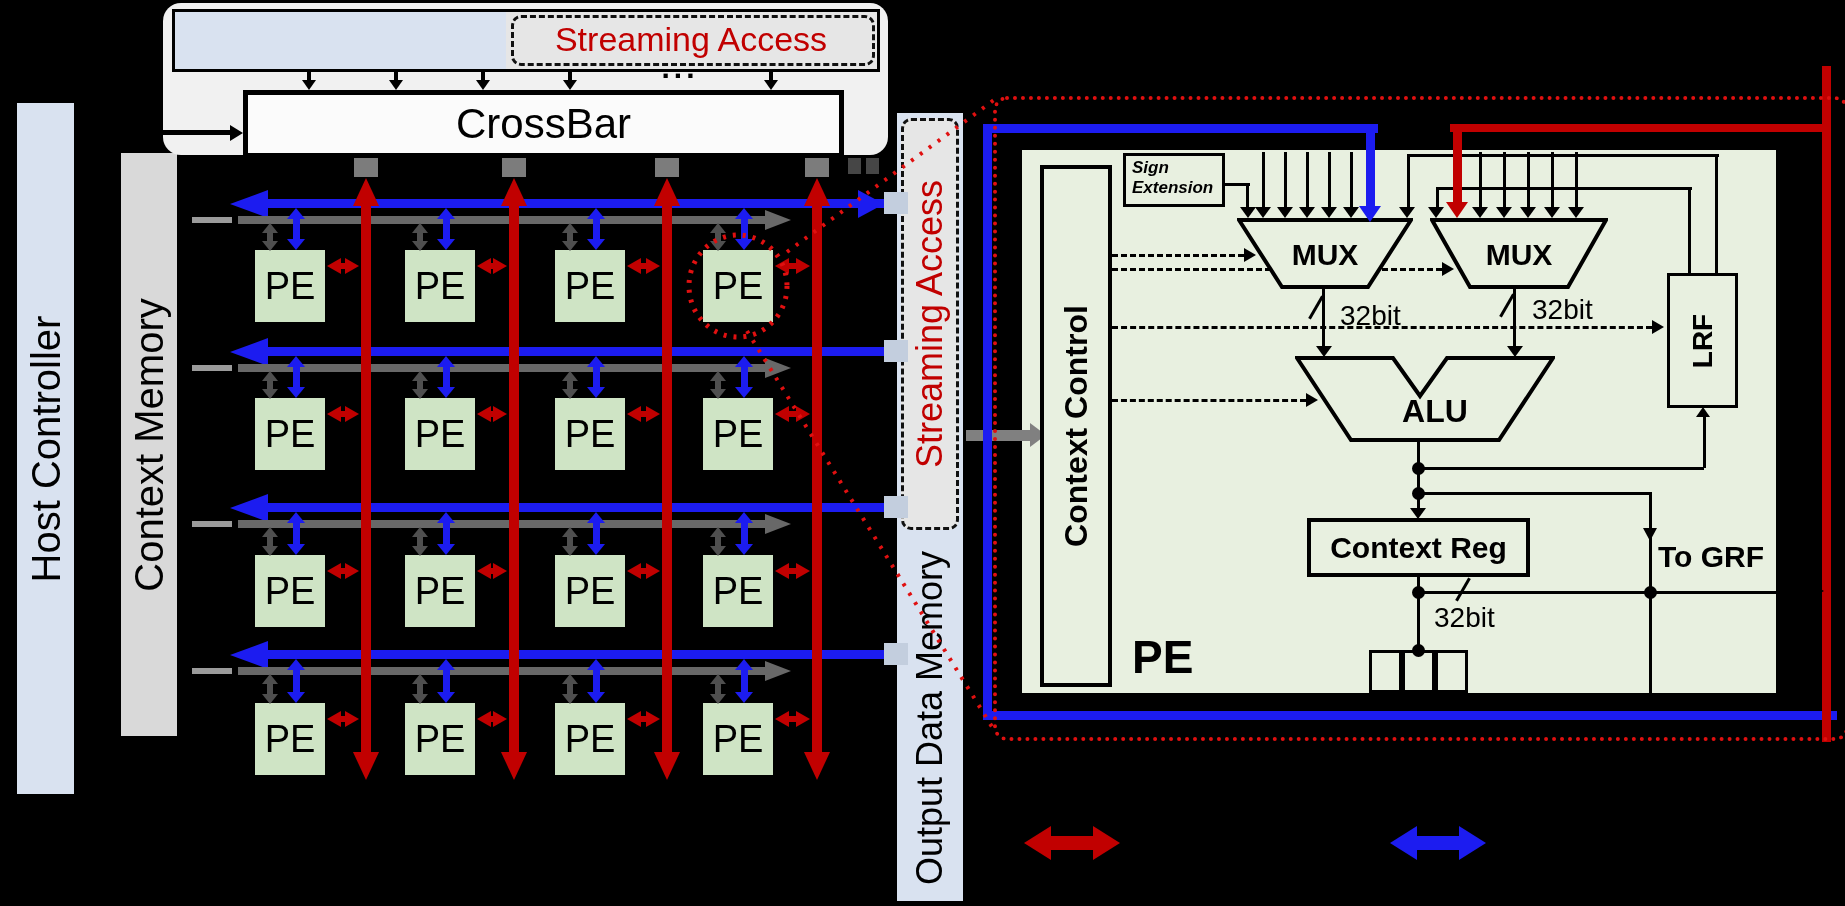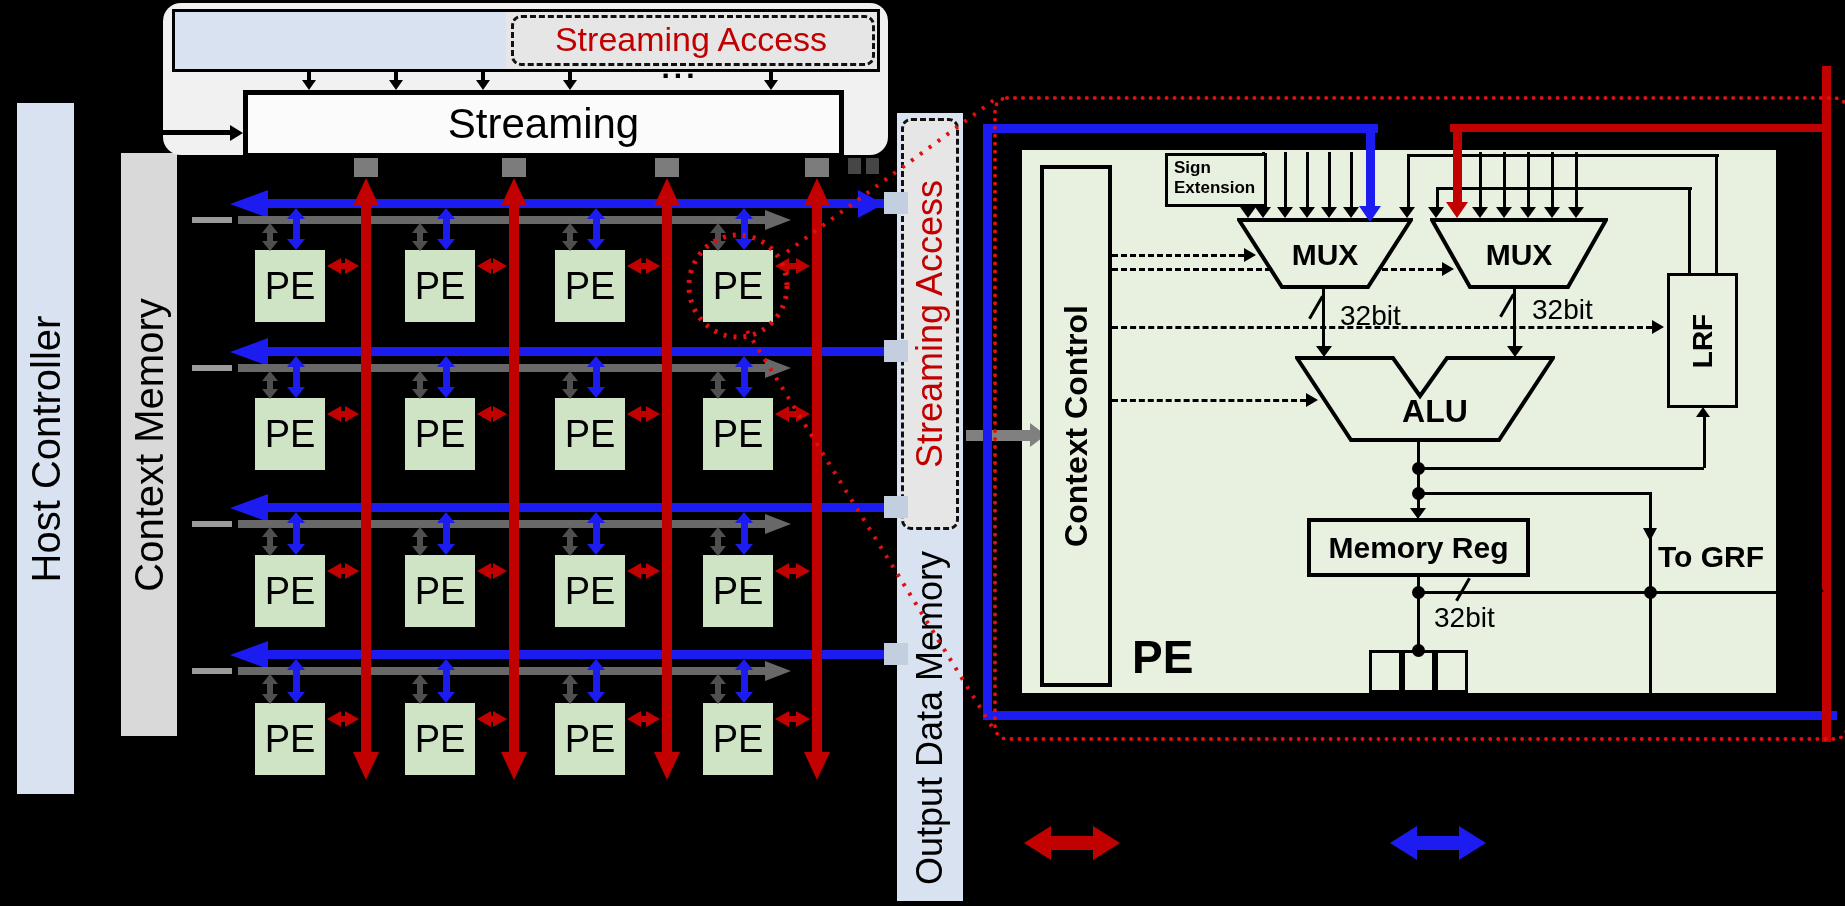--- a/index.html
+++ b/index.html
@@ -23,58 +23,58 @@
     <span class="vtext" style="font-size:40px;color:#000;">Context Memory</span>
   </div>
 
   <div class="abs" style="left:163px;top:3px;width:725px;height:152px;background:#f1f1f1;border-radius:18px;"></div>
   <div class="abs" style="left:172px;top:9px;width:702px;height:57px;border:3px solid #000;background:#d9e2f0;">
     <div class="abs" style="left:331px;top:0;width:371px;height:57px;background:#e6e6e6;"></div>
     <div class="abs" style="left:336px;top:3px;width:358px;height:45px;border:3px dashed #111;border-radius:10px;"></div>
   </div>
   <div class="abs flexc" style="left:508px;top:9px;width:366px;height:60px;font-size:34px;color:#c10000;">Streaming Access</div>
   <div class="abs flexc" style="left:648px;top:56px;width:64px;height:24px;font-size:30px;font-weight:bold;letter-spacing:4px;color:#000;">...</div>
-  <div class="abs flexc" style="left:243px;top:90px;width:591px;height:58px;border:5px solid #000;background:#fbfbfb;font-size:42px;color:#000;">Streaming</div>
+  <div class="abs flexc" style="left:243px;top:90px;width:591px;height:58px;border:5px solid #000;background:#fbfbfb;font-size:42px;color:#000;">CrossBar</div>
 
 
   <div class="abs" style="left:897px;top:113px;width:66px;height:788px;background:#d9e2f0;"></div>
   <div class="abs vwrap" style="left:901px;top:118px;width:58px;height:412px;background:#e6e6e6;border:3px dashed #111;border-radius:10px;box-sizing:border-box;">
     <span class="vtext" style="font-size:36px;color:#c10000;">Streaming Access</span>
   </div>
   <div class="abs vwrap" style="left:897px;top:535px;width:66px;height:366px;">
     <span class="vtext" style="font-size:36px;color:#000;">Output Data Memory</span>
   </div>
 
   <div class="abs" style="left:1022px;top:150px;width:754px;height:543px;background:#e8f0e0;z-index:1;"></div>
   <div class="abs" style="left:993px;top:96px;width:848px;height:637px;border:4px dotted #e01010;border-radius:14px;z-index:35;"></div>
 
   <div class="abs vwrap" style="left:1040px;top:165px;width:72px;height:522px;border:4px solid #000;background:#e8f0e0;box-sizing:border-box;z-index:10;">
     <span class="vtext" style="font-size:32px;font-weight:bold;color:#000;">Context Control</span>
   </div>
-  <div class="abs" style="left:1165px;top:153px;width:102px;height:54px;border:3px solid #000;background:#e8f0e0;box-sizing:border-box;z-index:10;">
+  <div class="abs" style="left:1123px;top:153px;width:102px;height:54px;border:3px solid #000;background:#e8f0e0;box-sizing:border-box;z-index:10;font-style:italic;">
     <div style="font-size:17px;font-weight:bold;line-height:1.2;padding:2px 0 0 6px;color:#000;">Sign Extension</div>
   </div>
 
   <svg class="abs" style="left:1237px;top:218px;z-index:10;" width="176" height="72" viewBox="0 0 176 72">
     <polygon points="2,2 174,2 131,69 45,69" fill="#e8f0e0" stroke="#000" stroke-width="4"></polygon>
     <text x="88" y="47" text-anchor="middle" font-size="30" font-weight="bold" fill="#000">MUX</text>
   </svg>
   <svg class="abs" style="left:1430px;top:218px;z-index:10;" width="178" height="72" viewBox="0 0 178 72">
     <polygon points="2,2 176,2 138,69 40,69" fill="#e8f0e0" stroke="#000" stroke-width="4"></polygon>
     <text x="89" y="47" text-anchor="middle" font-size="30" font-weight="bold" fill="#000">MUX</text>
   </svg>
   <svg class="abs" style="left:1295px;top:356px;z-index:10;" width="260" height="86" viewBox="0 0 260 86">
     <polygon points="2,2 98,2 125,40 152,2 258,2 204,84 56,84" fill="#e8f0e0" stroke="#000" stroke-width="4"></polygon>
     <text x="140" y="66" text-anchor="middle" font-size="32" font-weight="bold" fill="#000">ALU</text>
   </svg>
 
   <div class="abs vwrap" style="left:1667px;top:273px;width:71px;height:135px;border:3px solid #000;background:#e8f0e0;box-sizing:border-box;z-index:10;">
     <span class="vtext" style="font-size:28px;font-weight:bold;color:#000;">LRF</span>
   </div>
-  <div class="abs flexc" style="left:1307px;top:518px;width:215px;height:51px;border:4px solid #000;background:#e8f0e0;font-size:30px;font-weight:bold;color:#000;z-index:10;">Memory Reg</div>
+  <div class="abs flexc" style="left:1307px;top:518px;width:215px;height:51px;border:4px solid #000;background:#e8f0e0;font-size:30px;font-weight:bold;color:#000;z-index:10;">Context Reg</div>
 
   <div class="abs" style="left:1340px;top:300px;font-size:28px;color:#000;z-index:20;">32bit</div>
   <div class="abs" style="left:1532px;top:294px;font-size:28px;color:#000;z-index:20;">32bit</div>
   <div class="abs" style="left:1434px;top:602px;font-size:28px;color:#000;z-index:20;">32bit</div>
   <div class="abs" style="left:1658px;top:540px;font-size:30px;font-weight:bold;color:#000;z-index:20;">To GRF</div>
   <div class="abs" style="left:1132px;top:630px;font-size:46px;font-weight:bold;color:#000;z-index:20;">PE</div>
 
   <div class="abs" style="left:1369px;top:650px;width:33px;height:43px;border:3px solid #000;background:#e8f0e0;box-sizing:border-box;z-index:10;"></div>
   <div class="abs" style="left:1402px;top:650px;width:33px;height:43px;border:3px solid #000;background:#e8f0e0;box-sizing:border-box;z-index:10;"></div>
   <div class="abs" style="left:1435px;top:650px;width:33px;height:43px;border:3px solid #000;background:#e8f0e0;box-sizing:border-box;z-index:10;"></div>

